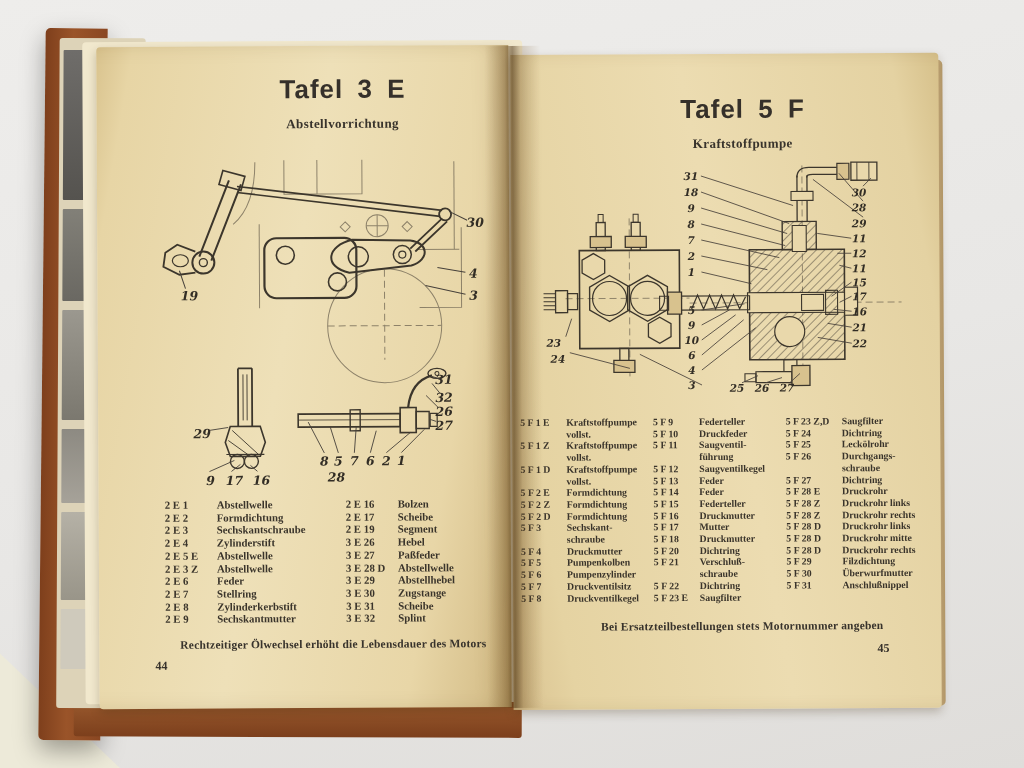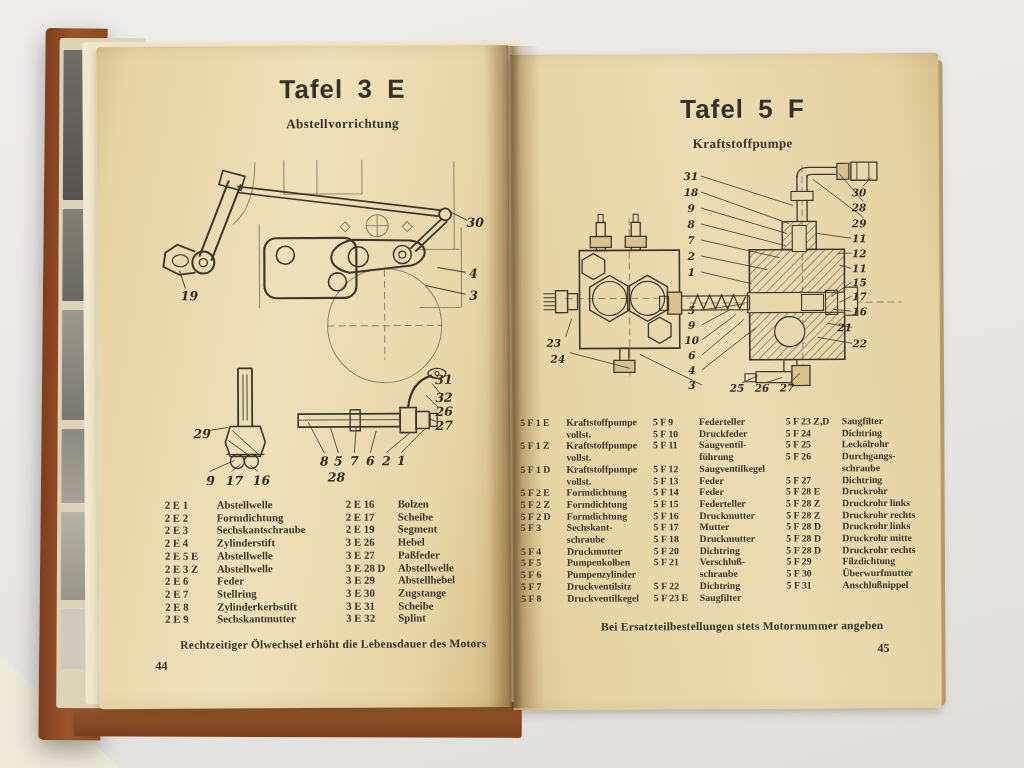--- a/index.html
+++ b/index.html
@@ -401,21 +401,21 @@
             <span class="co" style="left: 18px; top: 196px;">24</span>
             <span class="co" style="left: 320px; top: 31px;">30</span>
             <span class="co" style="left: 320px; top: 46px;">28</span>
             <span class="co" style="left: 320px; top: 62px;">29</span>
             <span class="co" style="left: 320px; top: 77px;">11</span>
             <span class="co" style="left: 320px; top: 92px;">12</span>
             <span class="co" style="left: 320px; top: 107px;">11</span>
             <span class="co" style="left: 320px; top: 121px;">15</span>
             <span class="co" style="left: 320px; top: 135px;">17</span>
             <span class="co" style="left: 320px; top: 150px;">16</span>
-            <span class="co" style="left: 305px; top: 166px;">21</span>
+            <span class="co" style="left: 320px; top: 166px;">21</span>
             <span class="co" style="left: 320px; top: 182px;">22</span>
             <span class="co" style="left: 197px; top: 226px;">25</span>
             <span class="co" style="left: 222px; top: 226px;">26</span>
             <span class="co" style="left: 247px; top: 226px;">27</span>
           </div>
       </div>
 
       <div class="parts parts-right">
         <div class="pcol pcol1" style="position:static;">
 

